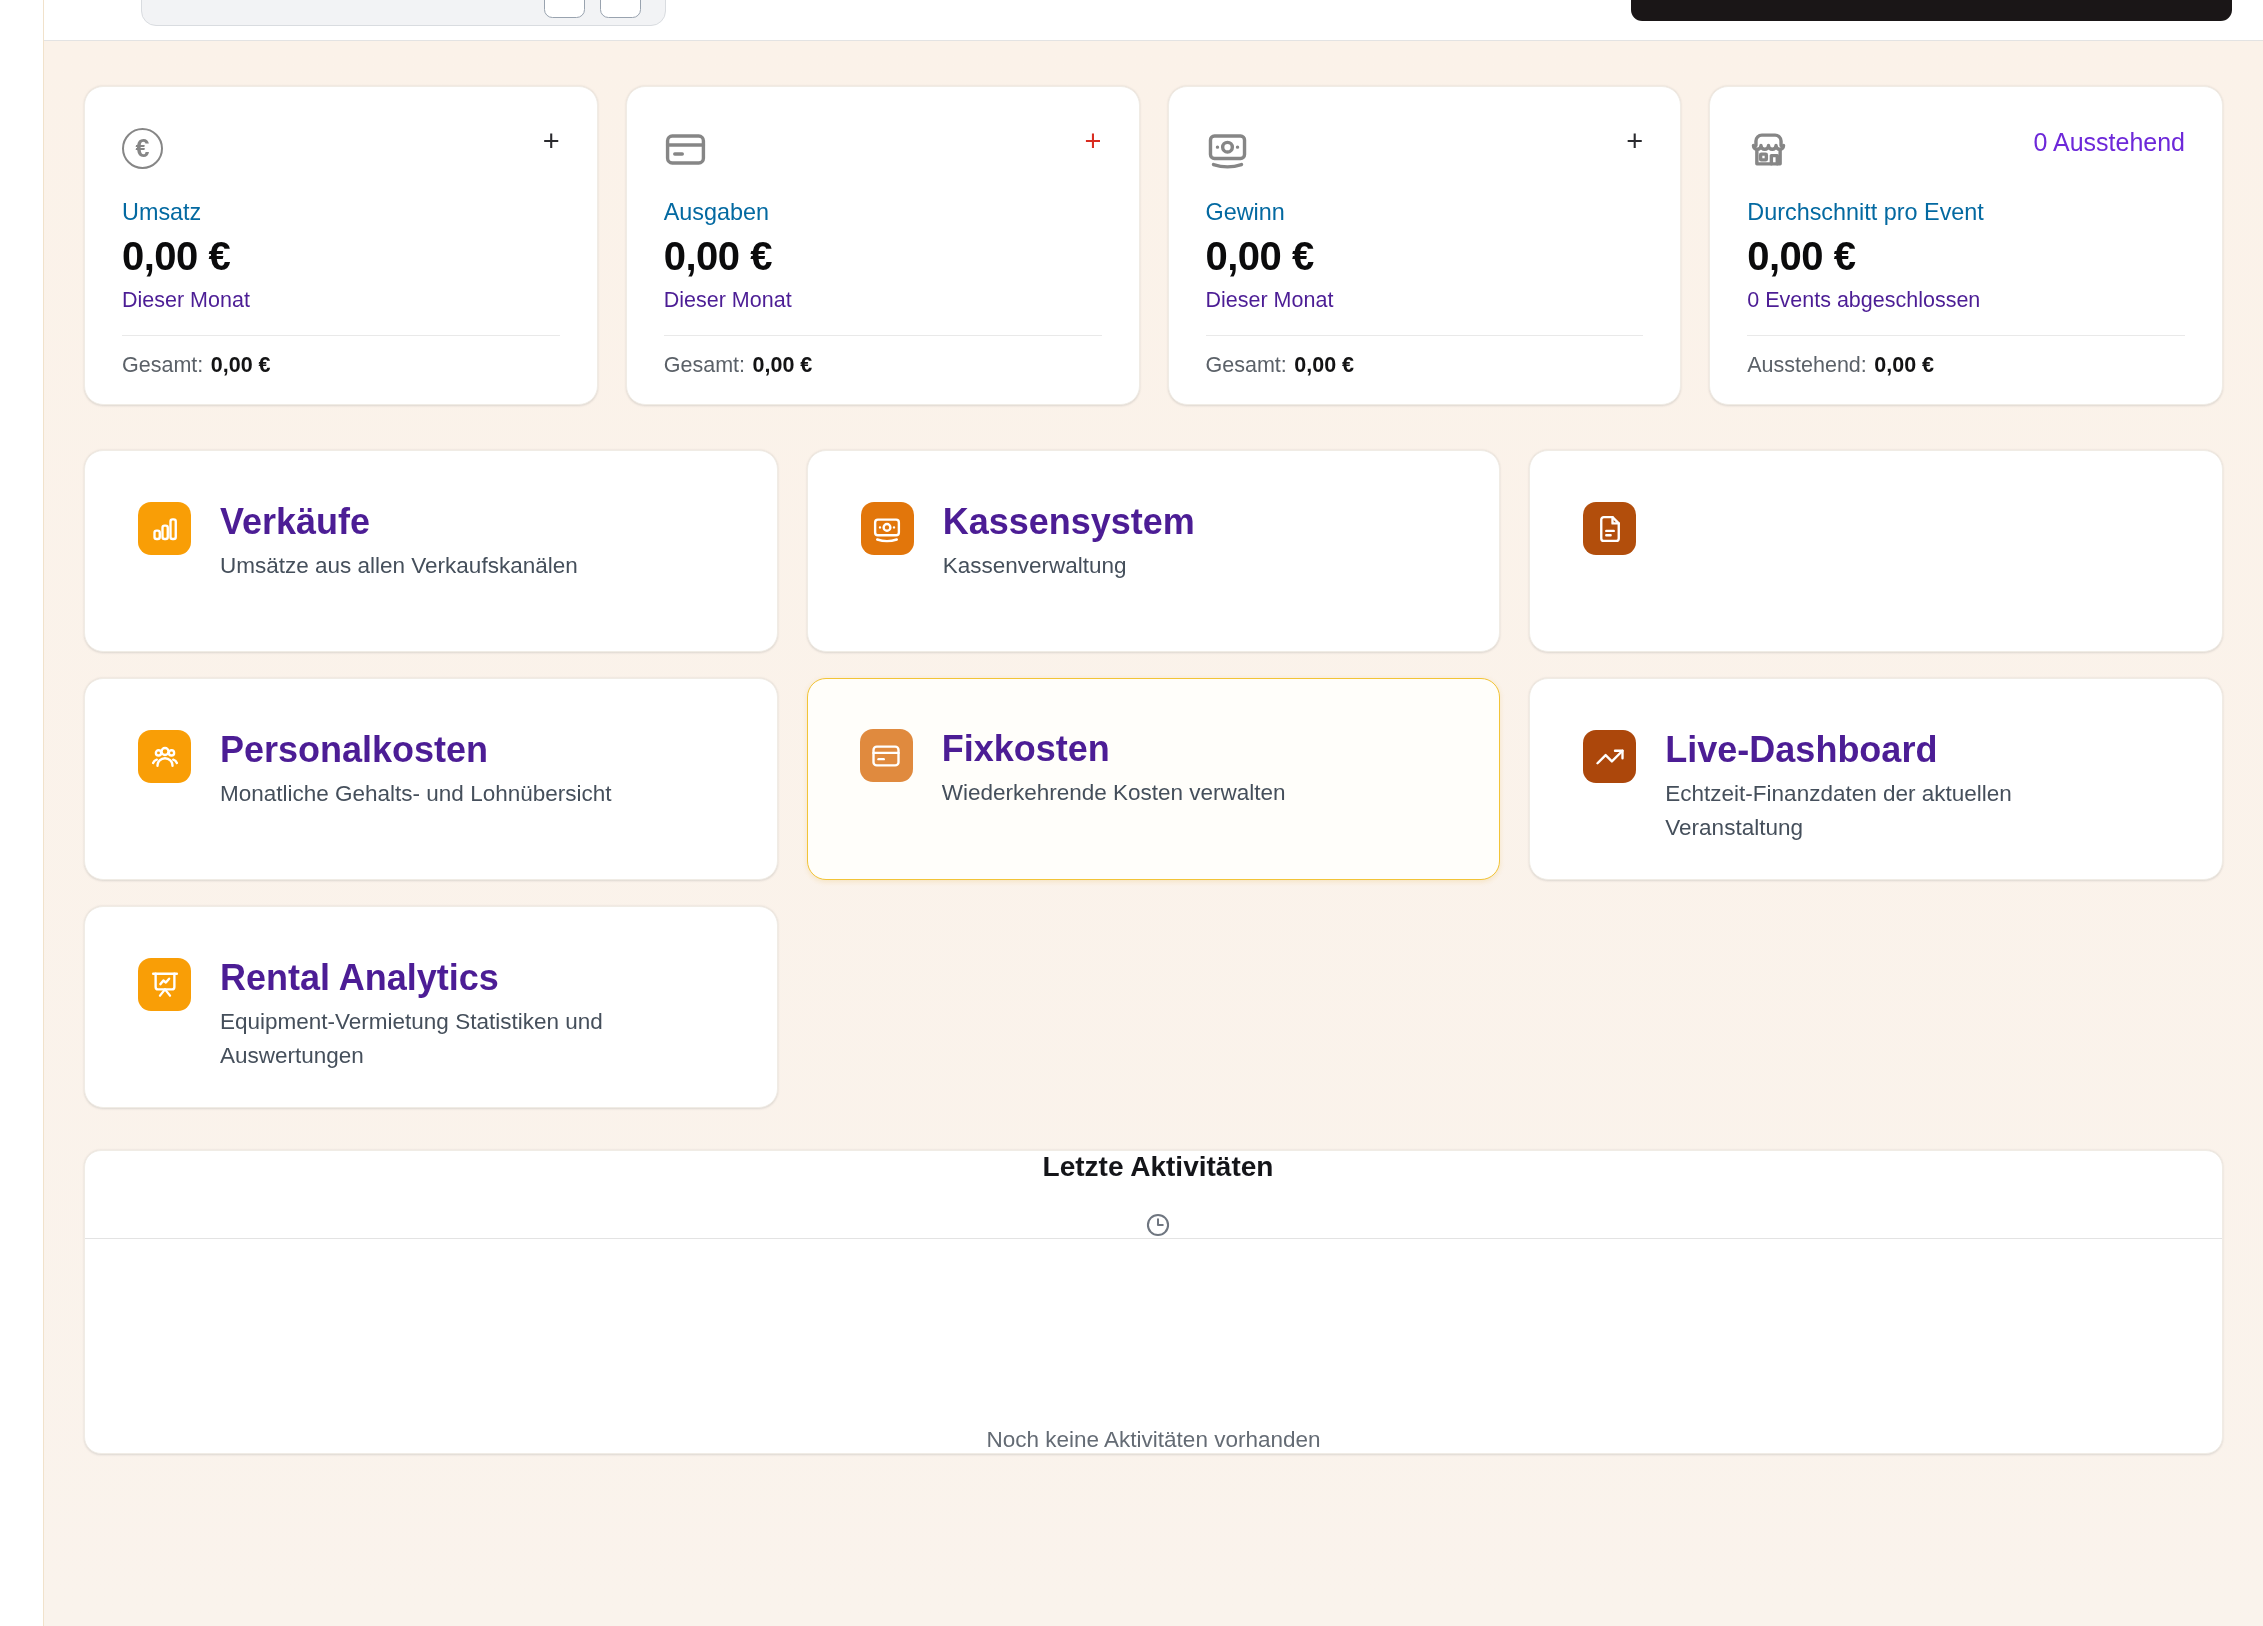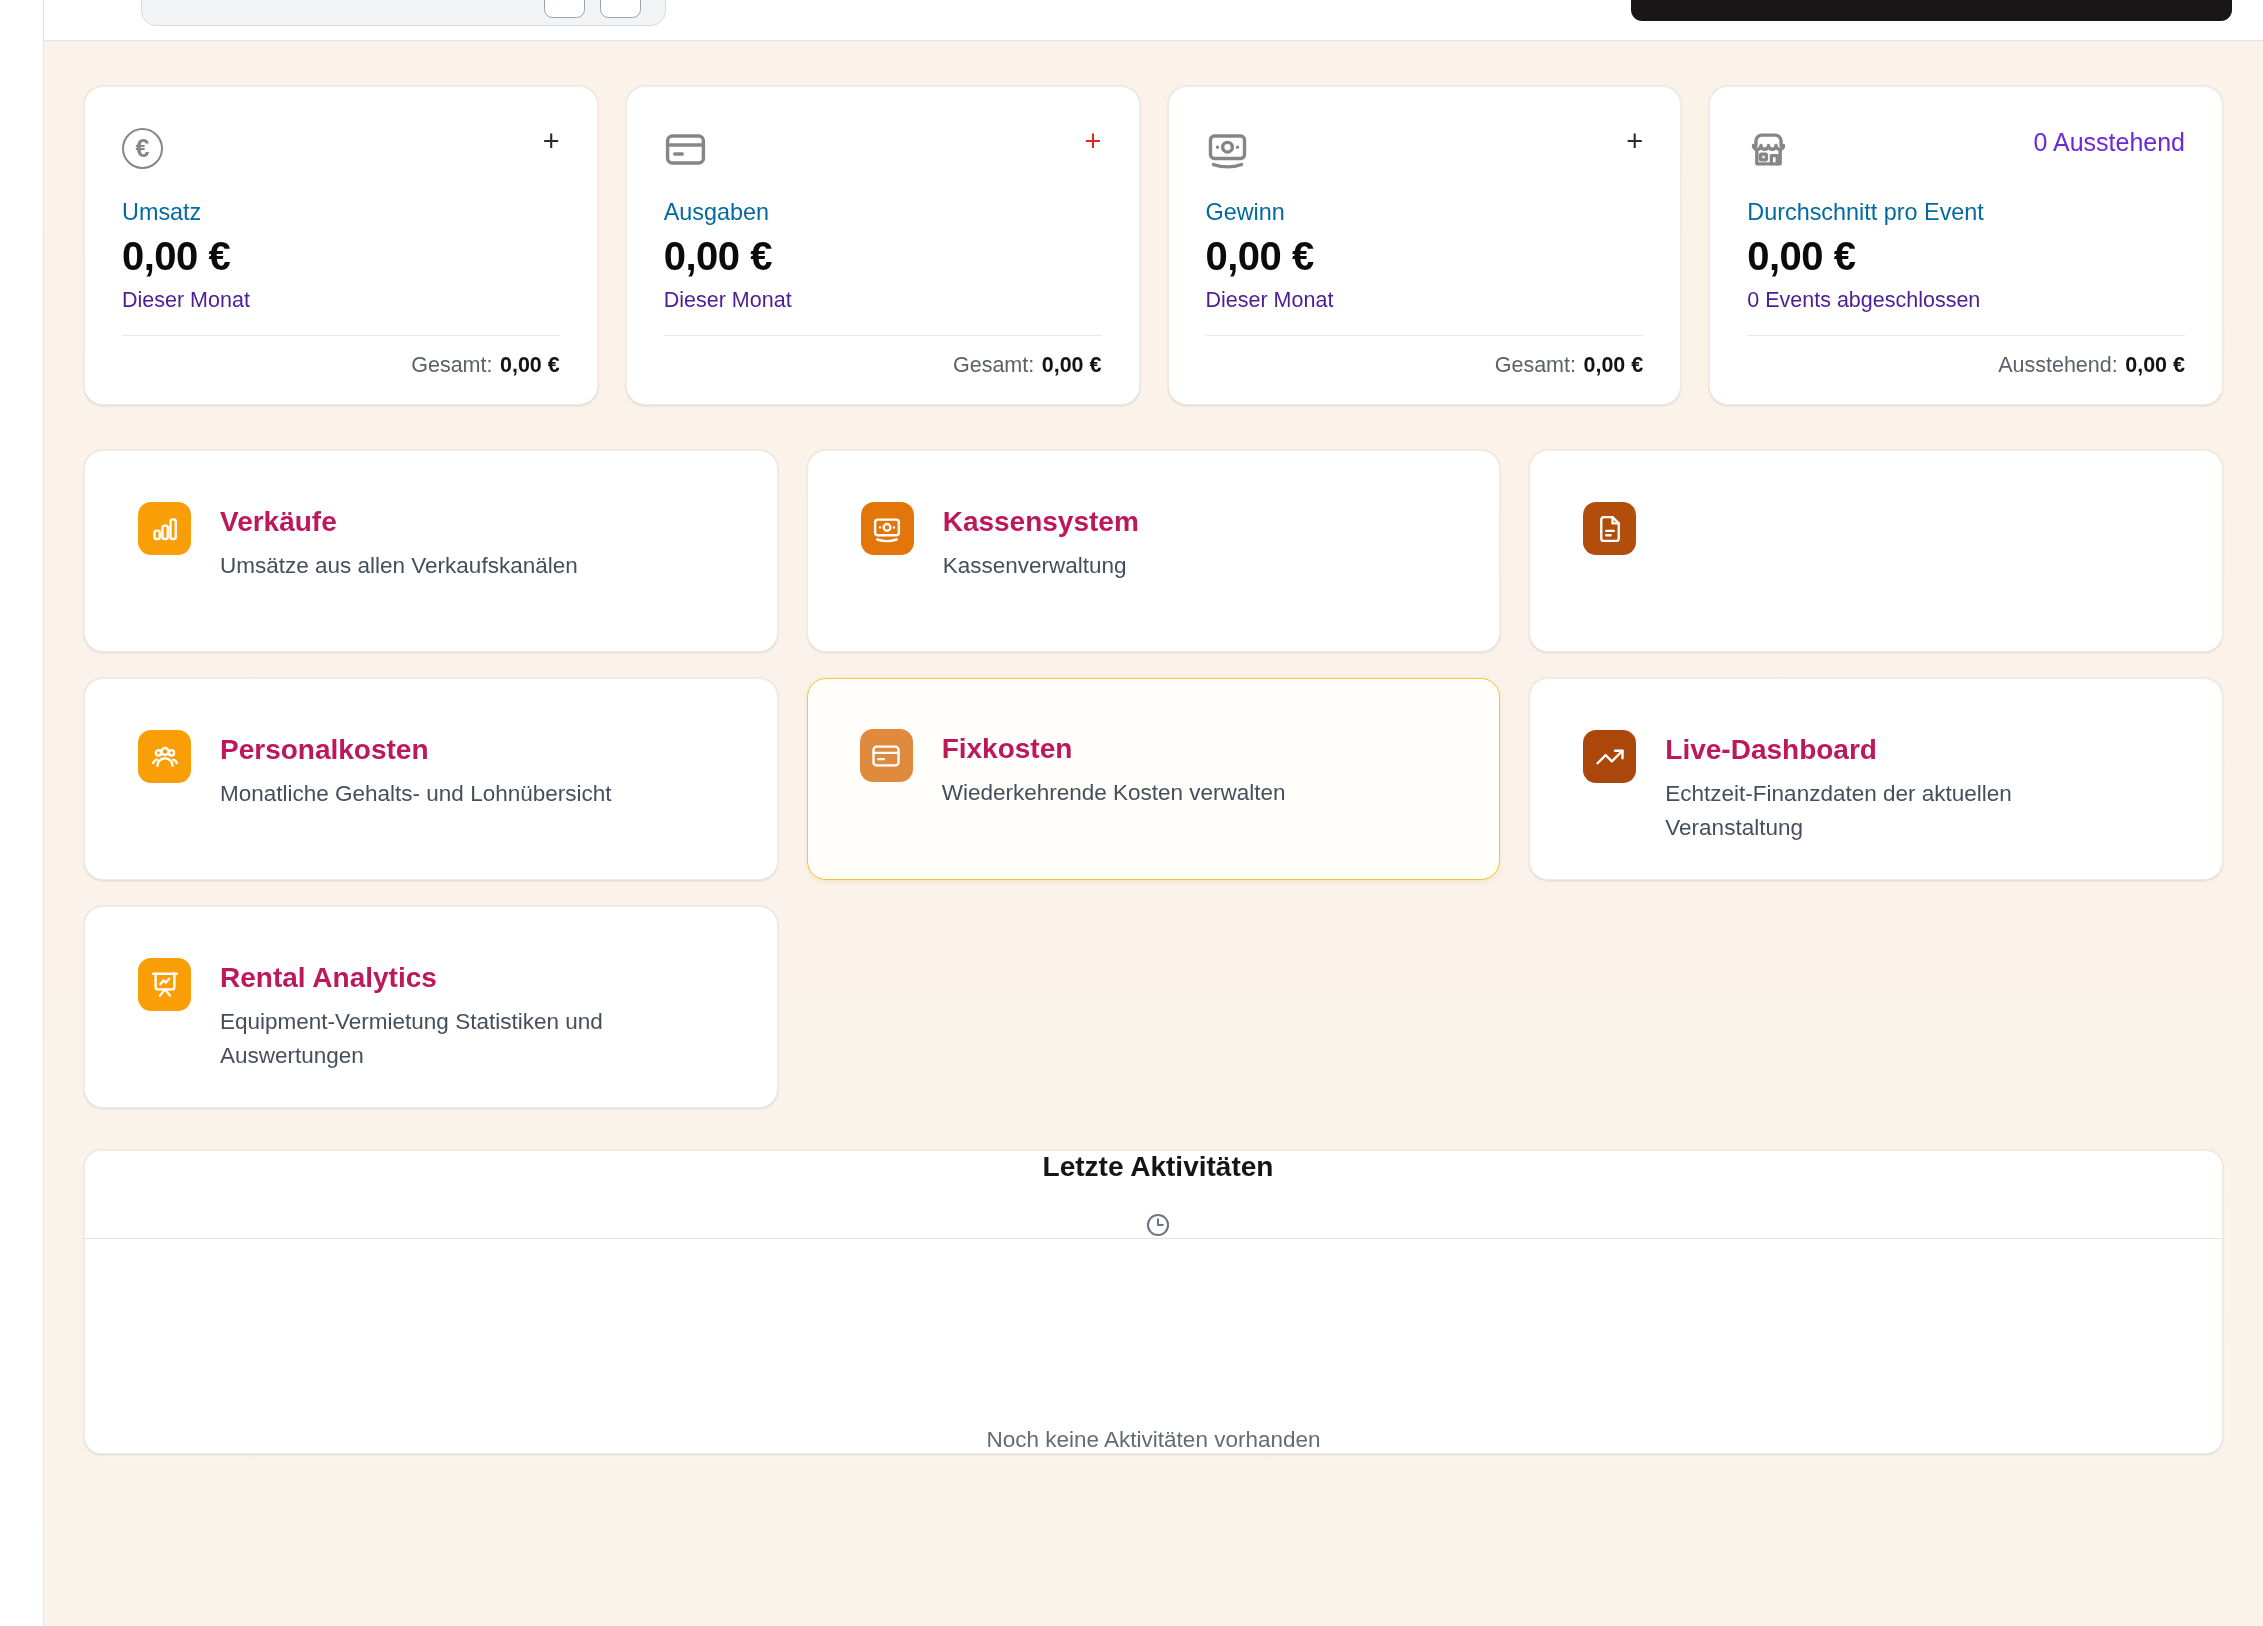--- a/index.html
+++ b/index.html
@@ -37,34 +37,34 @@
   .euro-circle { width:41px; height:41px; border:2.8px solid #868686; border-radius:50%;
     color:#868686; font-size:25px; font-weight:600; display:flex; align-items:center; justify-content:center; }
   .stat-plus { background:none; border:none; font-size:29px; line-height:26px; font-weight:500;
     color:#2A2A2E; cursor:pointer; font-family:inherit; }
   .stat-plus.red { color:#D92C20; }
   .stat-badge { color:#6d28d9; font-size:25px; font-weight:400; line-height:28px; }
   .stat-title { margin-top:26px; font-size:23.4px; color:#0369a1; font-weight:500; }
   .stat-value { margin-top:7.5px; font-size:40px; font-weight:800; color:#0B0B0C; letter-spacing:-0.5px; }
   .stat-period { margin-top:9.4px; font-size:21.5px; color:#4c1d95; }
   .stat-divider { margin:22.5px 0 17px 0; border:none; border-top:0.9px solid #E9E9E9; height:0; }
-  .stat-footer { font-size:21.5px; color:#5B6168;text-align:right; }
+  .stat-footer { font-size:21.5px; color:#5B6168; }
   .stat-footer b { color:#141415; font-weight:700; margin-left:7.5px; }
 
   
   .nav-grid { margin-top:45px; display:grid; grid-template-columns:repeat(3,1fr); gap:26px 29px; }
   .nav-card { background:#fff; border:0.9px solid #F0ECE5; border-radius:19px; min-height:202px;
     padding:51px 43px 0 53px; display:flex; align-items:flex-start; gap:29px; cursor:pointer;
     box-shadow:0 0.9px 2.8px rgba(16,24,40,.08), 0 0.9px 1.9px rgba(16,24,40,.05); }
   .nav-card.highlighted { border:1.9px solid #F2C437; background:#FFFEFA;
     box-shadow:0 1.9px 5.6px rgba(226,167,26,.18); padding:50px 42px 0 52px; }
   .tile { width:53px; height:53px; border-radius:13px; flex:0 0 53px;
     display:flex; align-items:center; justify-content:center; color:#fff; }
   .tile svg { width:30px; height:30px; display:block; }
-  .nav-text h3 { font-size:28px; line-height:35px; font-weight:700; color:#be185d; margin-top:1.9px; }
+  .nav-text h3 { font-size:36px; line-height:35px; font-weight:700; color:#4c1d95; margin-top:1.9px; }
   .nav-text p { margin-top:10.3px; font-size:22.5px; line-height:34px; color:#454F5B; max-width:440px; }
 
   
   .activities-panel { margin-top:42px; background:#fff; border:0.9px solid #F0ECE5; border-radius:17px;
     box-shadow:0 0.9px 2.8px rgba(16,24,40,.08), 0 0.9px 1.9px rgba(16,24,40,.05); overflow:hidden; }
   .activities-header { height:87px; display:flex; align-items:center; justify-content:space-between;
     padding:0 44px 0 53px;flex-direction:column; }
   .activities-title { font-size:28px; font-weight:700; color:#141519; }
   .clock-icon { width:26px; height:26px; color:#6F7680; }
   .clock-icon svg { width:26px; height:26px; display:block; }

